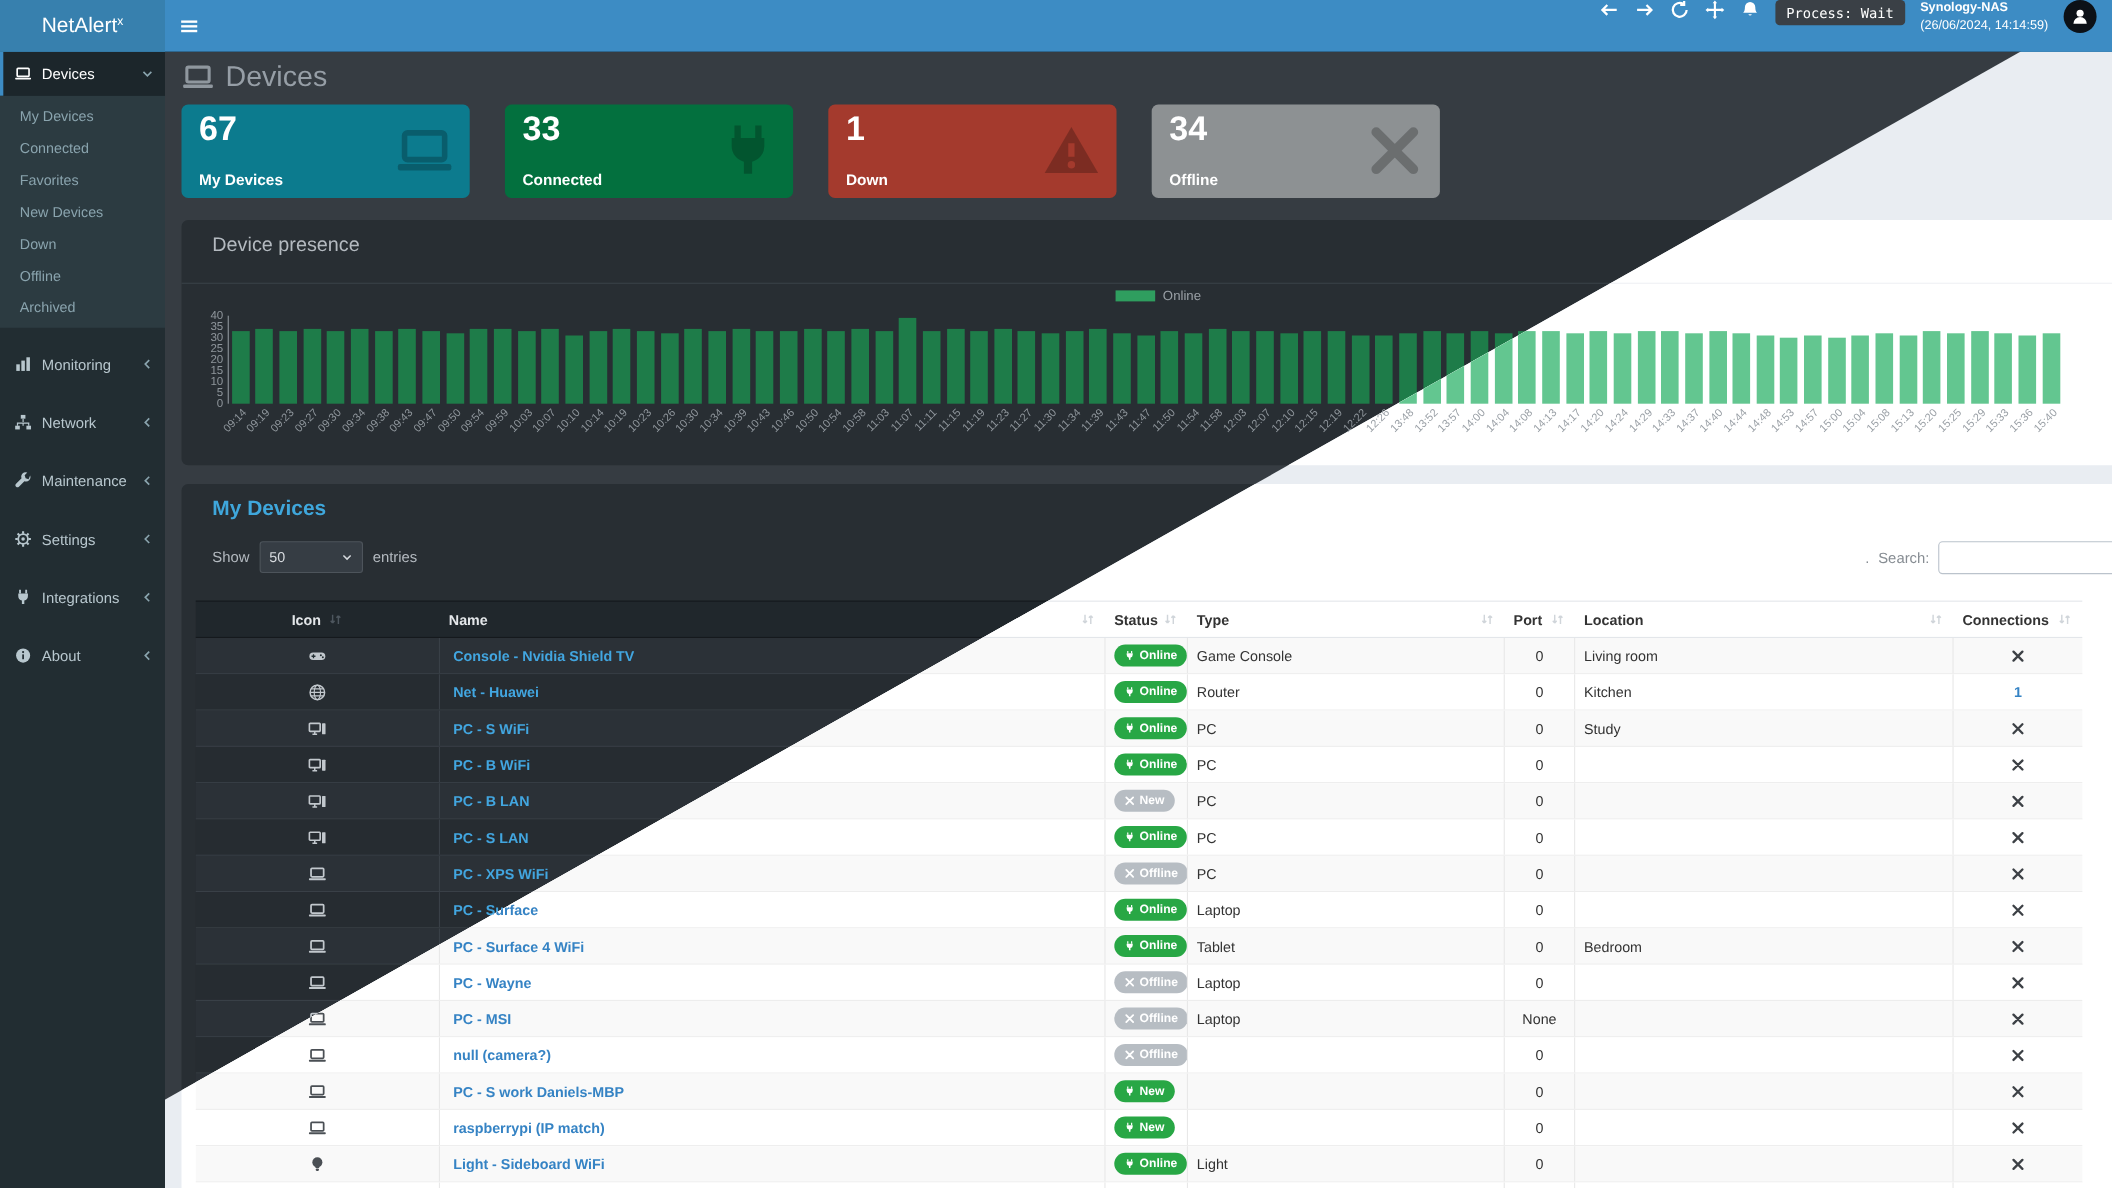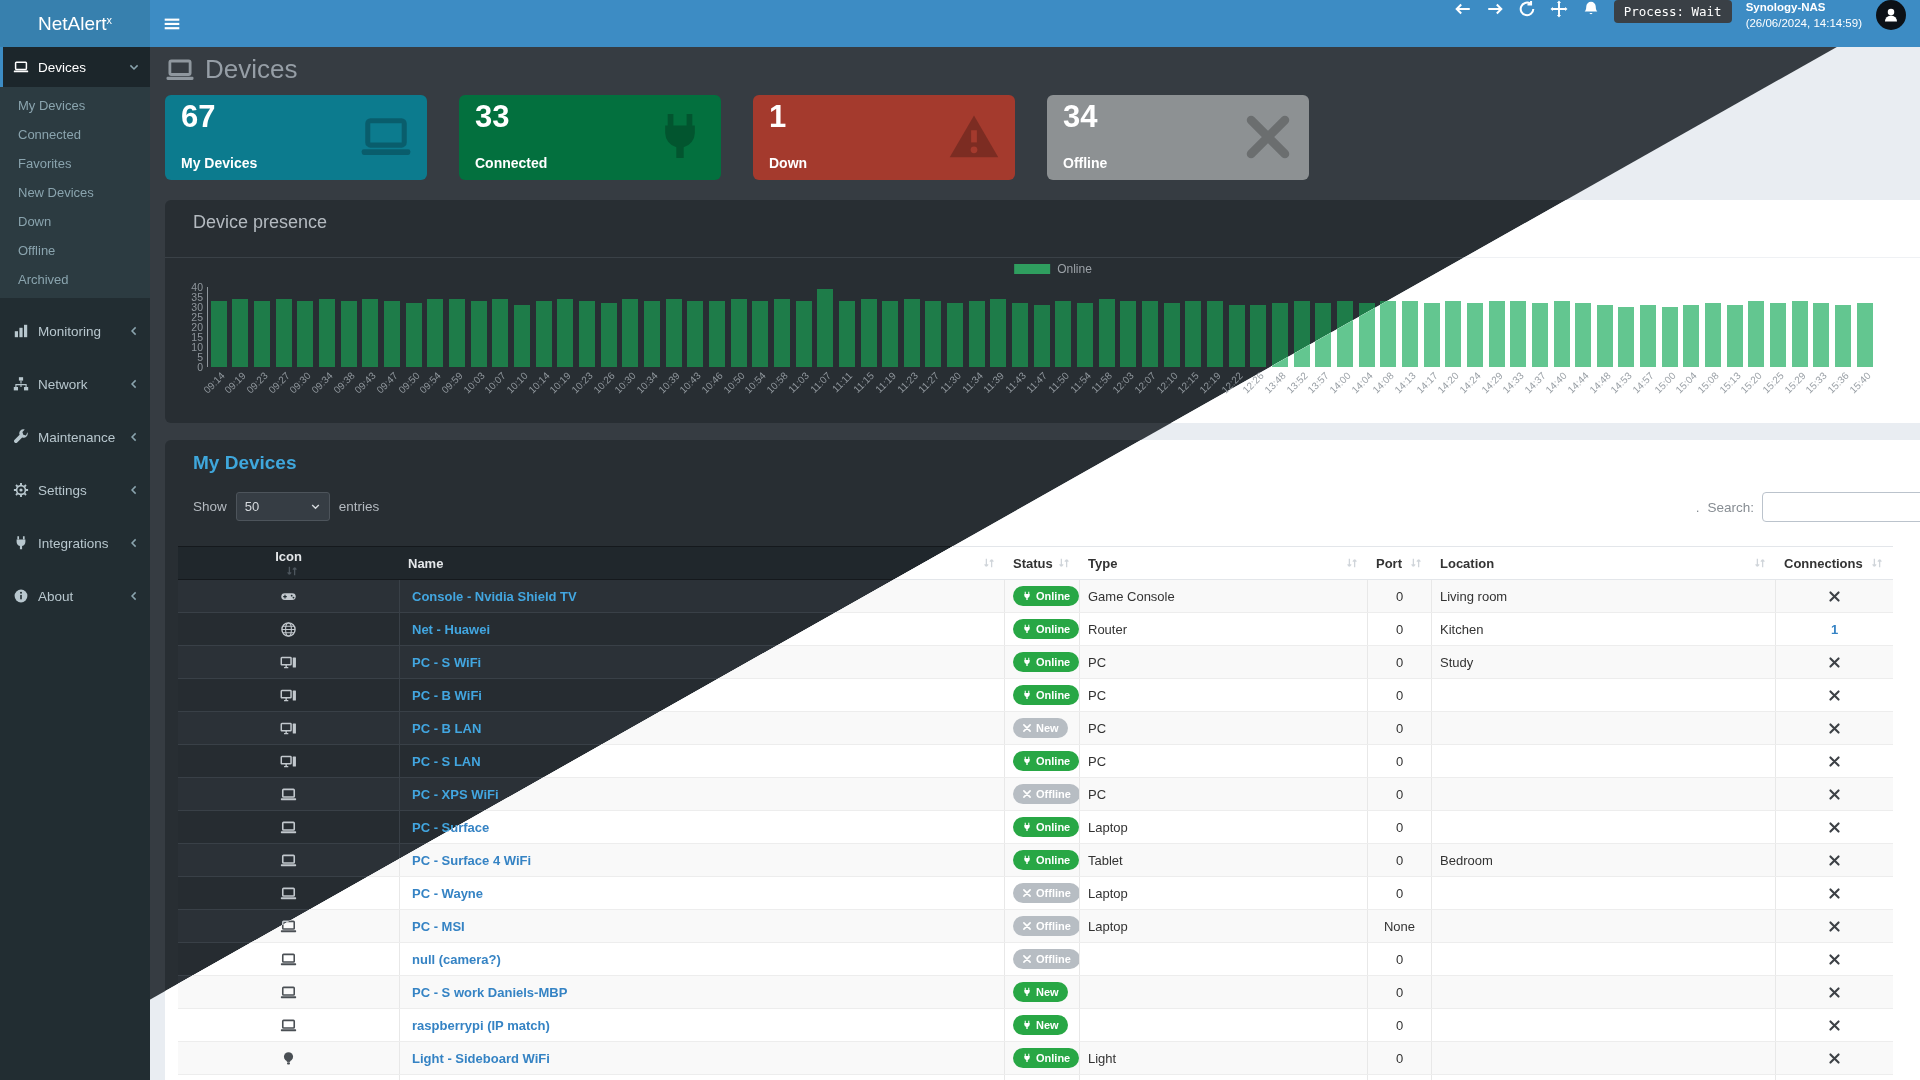--- a/index.html
+++ b/index.html
@@ -78,21 +78,21 @@
   .selbox{width:76px;height:27px;background:var(--select-bg);border:1px solid var(--select-border);border-radius:3px;color:var(--select-text);
           display:flex;align-items:center;padding:0 8px;font-size:13px;cursor:pointer;}
   .selbox .chev{margin-left:auto;width:11px;height:11px;color:var(--select-text);}
   .search-grp{position:absolute;right:0;top:0;display:flex;align-items:center;gap:8px;color:var(--muted);}
   .search-grp input{width:156px;height:28px;border:1px solid var(--input-border);background:var(--input-bg);border-radius:4px;outline:none;color:var(--cell-text);padding:0 6px;font-size:13px;}
   .dtable{position:absolute;left:13px;top:106px;width:1715px;}
   .trow{display:grid;grid-template-columns:222px 605px 75px 288px 64px 344px 117px;height:32px;}
   .thead{background:var(--thead-bg);border-top:1px solid var(--thead-line);border-bottom:1px solid var(--thead-line);}
   .th{display:flex;align-items:center;font-size:13px;font-weight:bold;color:var(--thead-text);padding:0 8px;cursor:pointer;border-right:1px solid transparent;}
   .th .sort{margin-left:auto;width:14px;height:14px;color:var(--sort);flex:none;}
-  .th.cen{justify-content:center;flex-direction:column;} .th.cen .sort{margin-left:6px;}
+  .th.cen{justify-content:center;} .th.cen .sort{margin-left:6px;}
   .drow{border-bottom:1px solid var(--row-line);}
   .drow:nth-child(odd){background:var(--row-odd);} .drow:nth-child(even){background:var(--row-even);}
   .td{display:flex;align-items:center;padding:0 8px;font-size:13px;color:var(--cell-text);border-right:1px solid var(--cell-line);overflow:hidden;}
   .td:last-child{border-right:none;}
   .td.icn{justify-content:center;color:var(--icon-col);} .td.icn .ic{width:17px;height:17px;}
   .td.nam{padding-left:12px;font-weight:bold;color:var(--link);cursor:pointer;}
   .td.prt,.td.con{justify-content:center;}
   .pill{display:inline-flex;align-items:center;gap:4px;height:20px;border-radius:10px;padding:0 9px;font-size:11px;font-weight:bold;color:#fff;}
   .pill .pic{width:10px;height:10px;display:inline-flex;}
   .pill.green{background:#28a745;} .pill.gray{background:#b7bdc3;}

